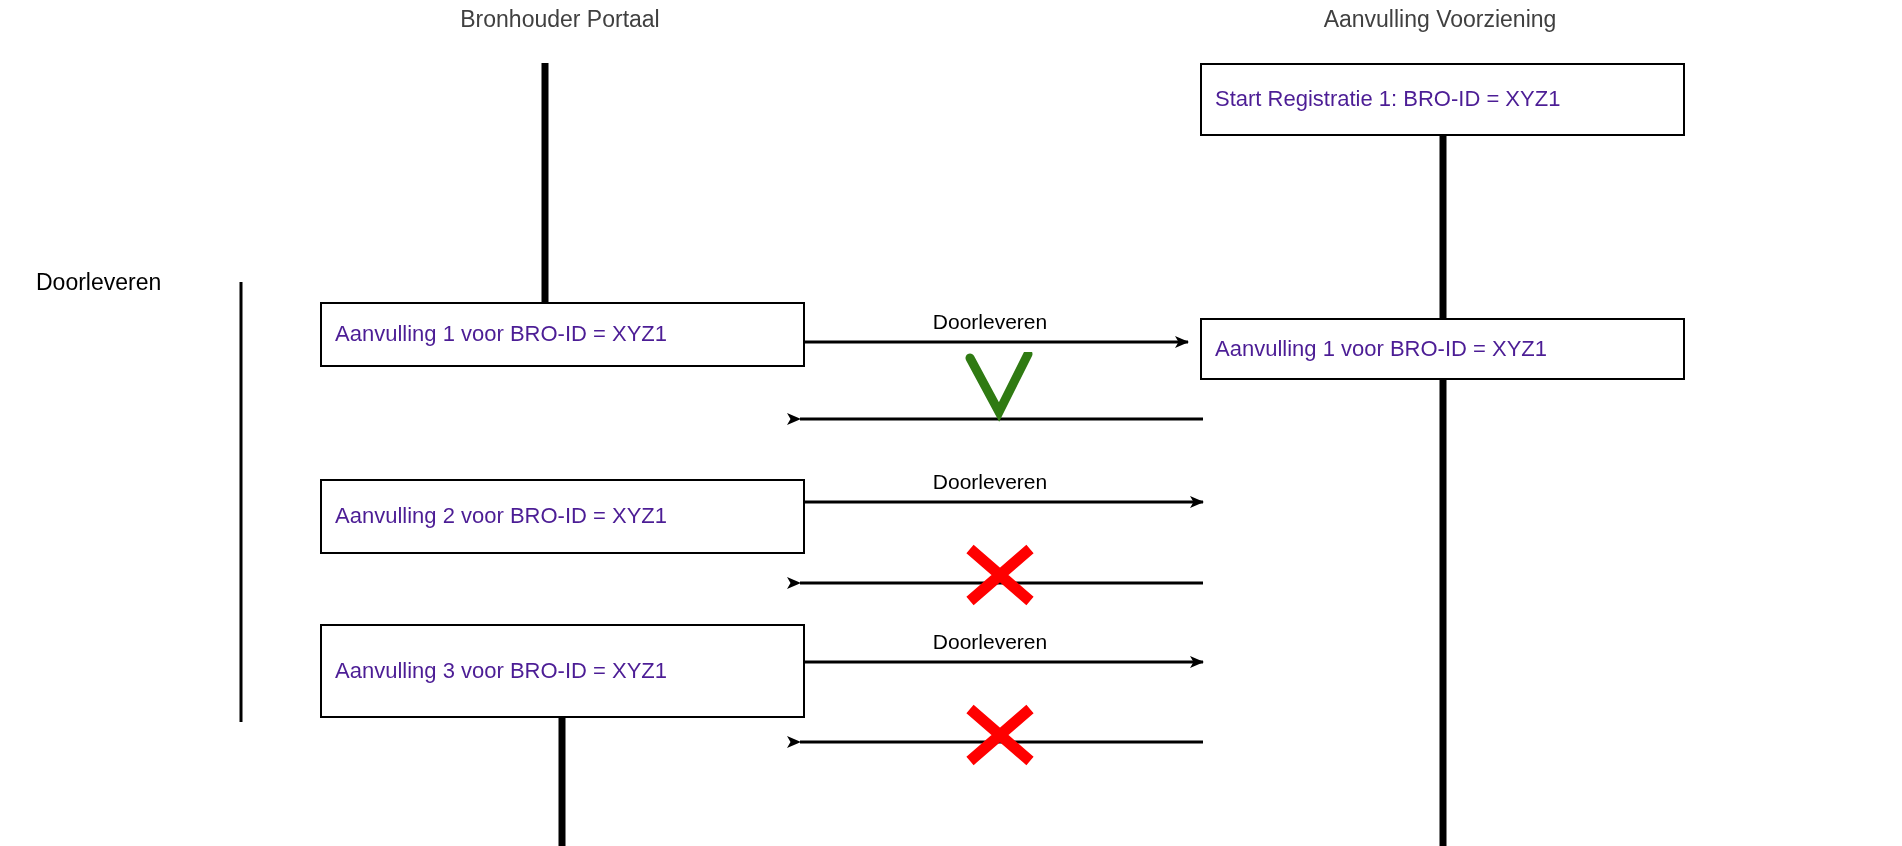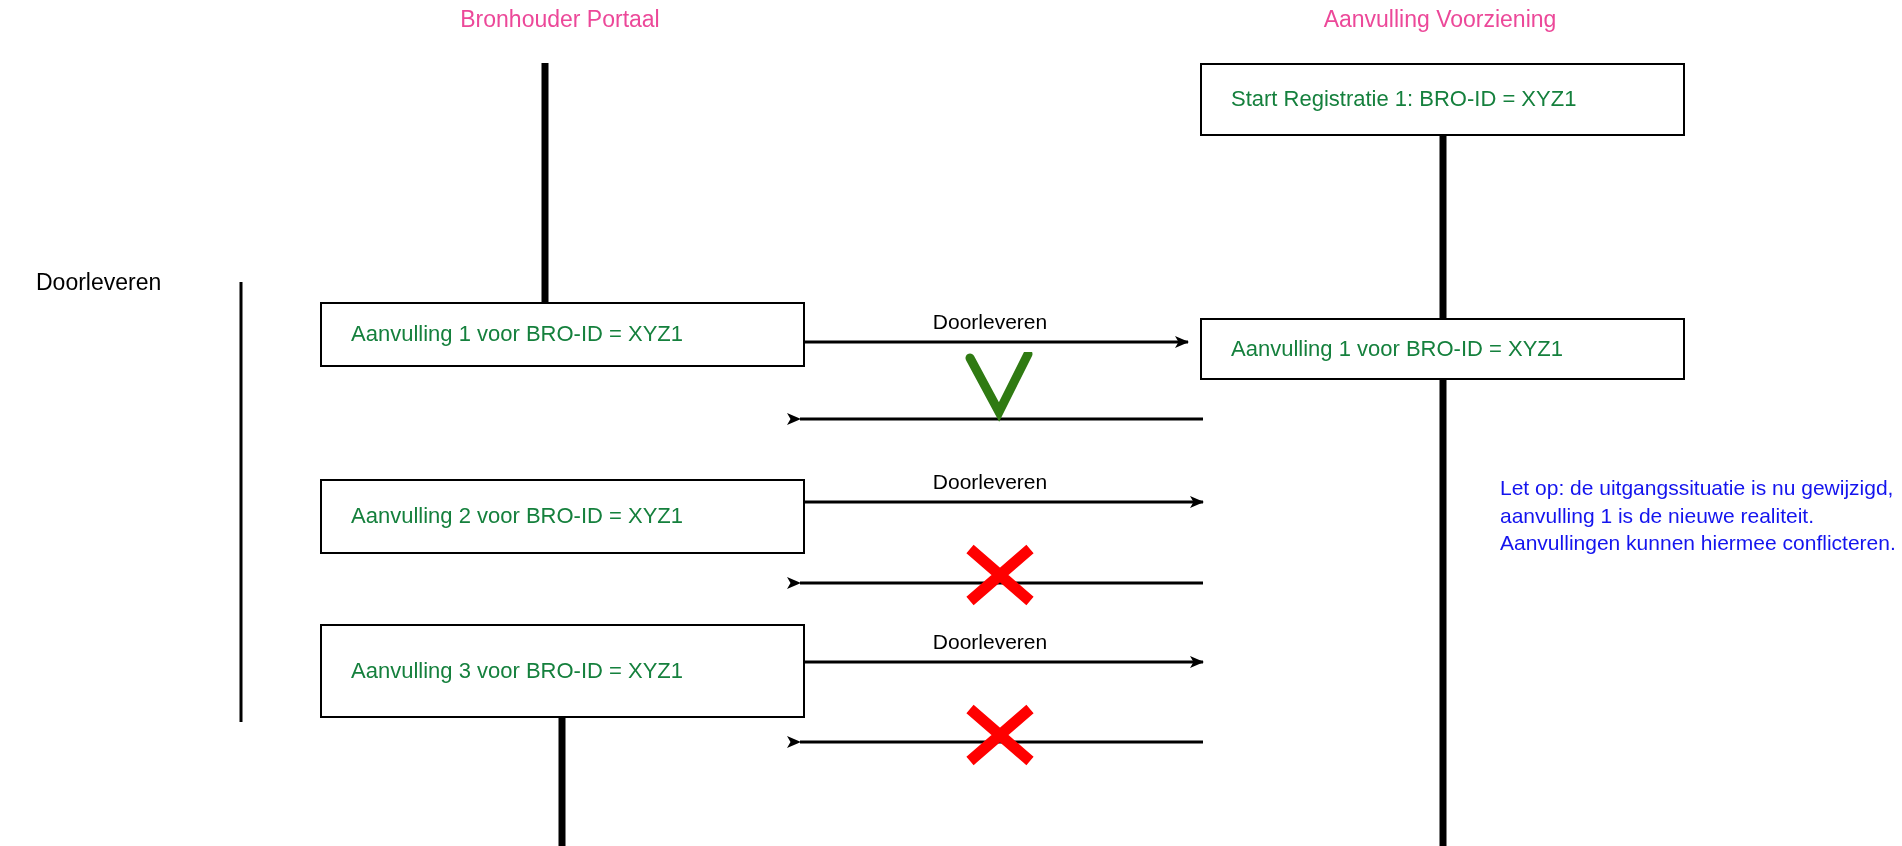--- a/index.html
+++ b/index.html
@@ -9,42 +9,42 @@
     font-family:"Liberation Sans","DejaVu Sans",sans-serif;
     overflow:hidden;
     position:relative;
   }
   #stage{position:absolute;left:0;top:0;width:1902px;height:846px;}
   svg.layer{position:absolute;left:0;top:0;width:1902px;height:846px;pointer-events:none;}
 
   .lane-title{
     position:absolute;
     font-size:23px;
-    color:#ec4899;
+    color:#404040;
     white-space:nowrap;
     transform:translateX(-50%);
   }
   .phase-label{
     position:absolute;
     font-size:23px;
     color:#000;
     white-space:nowrap;
   }
   .msgbox{
     position:absolute;
     border:2.5px solid #000;
     background:#fff;
     box-sizing:border-box;
     display:flex;
     align-items:center;
   }
   .msgbox span{
     font-size:22px;
-    color:#15803d;
-    padding-left:29px;
+    color:#4c1d95;
+    padding-left:13px;
     white-space:nowrap;
     line-height:1.1;
   }
   .arrow-label{
     position:absolute;
     font-size:21px;
     color:#000;
     white-space:nowrap;
     transform:translateX(-50%);
   }
@@ -148,15 +148,14 @@
       <path d="M7,5 L67,57 M67,5 L7,57" stroke="#FF0000" stroke-width="11" stroke-linecap="butt"></path>
     </svg>
   </div>
 
   <div class="mark" style="left:963px;top:704px;width:74px;height:62px;">
     <svg width="74" height="62" viewBox="0 0 74 62" xmlns="http://www.w3.org/2000/svg">
       <path d="M7,5 L67,57 M67,5 L7,57" stroke="#FF0000" stroke-width="11" stroke-linecap="butt"></path>
     </svg>
   </div>
 
-  <div class="note" style="left:1500px;top:474px;width:400px;color:#1414EE;">Let op: de uitgangssituatie is nu gewijzigd, aanvulling 1 is de nieuwe realiteit. Aanvullingen kunnen hiermee conflicteren.</div>
 
 </div>
 
 </body></html>

